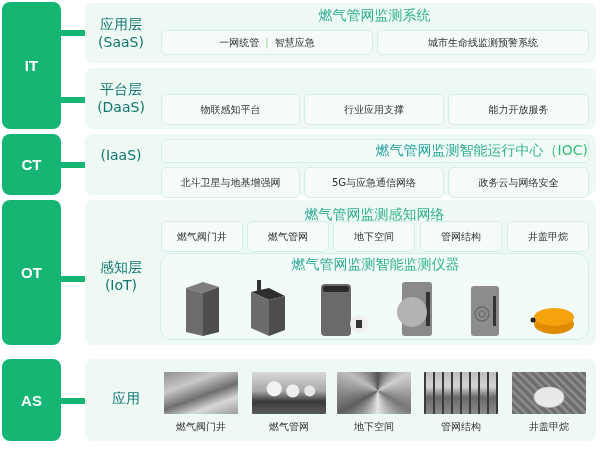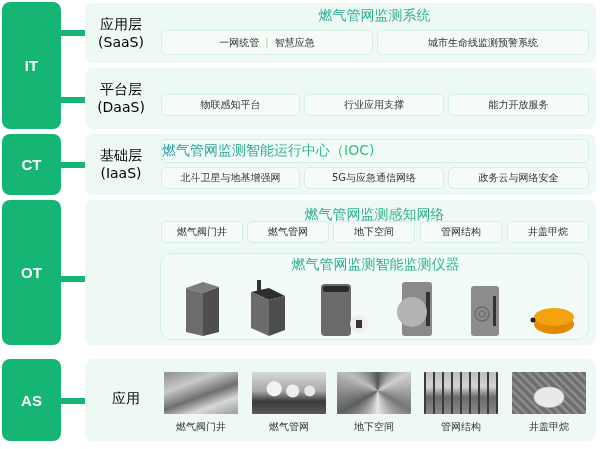--- a/index.html
+++ b/index.html
@@ -14,34 +14,34 @@
       font-family: "Liberation Sans", sans-serif;
     }
     .conn { position: absolute; left: 60px; width: 25px; height: 6px; background: #15b573; }
 
     .panel {
       position: absolute; left: 85px; width: 511px;
       background: #eef9f4; border-radius: 8px;
     }
     .layer-label {
       position: absolute; left: 0; width: 72px;
-      text-align: center; color: #000000; font-size: 14px; line-height: 18px;
+      text-align: center; color: #0f766e; font-size: 14px; line-height: 18px;
     }
     .title {
       position: absolute; text-align: center; font-size: 14px; font-weight: normal;
       background: linear-gradient(90deg, #1b9aa0, #2fbf71);
       -webkit-background-clip: text; background-clip: text; color: transparent;
       white-space: nowrap;
     }
     .title-box {
       position: absolute; border: 1px solid #d3efe3; border-radius: 5px; background: #f3fbf8;
-      display: flex; align-items: center; justify-content: flex-start;
+      display: flex; align-items: center; justify-content: flex-end;
     }
     .cell {
-      position: absolute; height: 22px; border: 1px solid #d3efe3; border-radius: 5px;
+      position: absolute; height: 31px; border: 1px solid #d3efe3; border-radius: 5px;
       background: #f4fbf8; font-size: 10px; color: #333;
       display: flex; align-items: center; justify-content: center; white-space: nowrap;
     }
     .sep { color: #9fd58a; margin: 0 6px; }
 
     .device-box {
       position: absolute; left: 160px; top: 253px; width: 429px; height: 87px;
       border: 1px solid #d3efe3; border-radius: 12px; background: #f2fbf7;
     }
     .dev { position: absolute; }
@@ -93,32 +93,35 @@
     <div>平台层</div>
     <div>(DaaS)</div>
   </div>
 </div>
 <div class="cell" style="left:161px;top:94px;width:139px;">物联感知平台</div>
 <div class="cell" style="left:304px;top:94px;width:140px;">行业应用支撑</div>
 <div class="cell" style="left:448px;top:94px;width:141px;">能力开放服务</div>
 
 <div class="panel" style="top:134px;height:61px;">
   <div class="layer-label" style="top:12px;">
-    <div>基础层</div>
     <div>(IaaS)</div>
   </div>
 </div>
 <div class="title-box" style="left:161px;top:139px;width:428px;height:24px;">
   <span class="title" style="position:static;">燃气管网监测智能运行中心（IOC)</span>
 </div>
 <div class="cell" style="left:161px;top:167px;width:139px;">北斗卫星与地基增强网</div>
 <div class="cell" style="left:304px;top:167px;width:140px;">5G与应急通信网络</div>
 <div class="cell" style="left:448px;top:167px;width:141px;border-radius:6px;">政务云与网络安全</div>
 
 <div class="panel" style="top:200px;height:145px;">
+  <div class="layer-label" style="top:58px;">
+    <div>感知层</div>
+    <div>(IoT)</div>
+  </div>
   <div class="title" style="left:75px;width:429px;top:6px;">燃气管网监测感知网络</div>
 </div>
 <div class="cell" style="left:161px;top:221px;width:82px;">燃气阀门井</div>
 <div class="cell" style="left:247px;top:221px;width:82px;">燃气管网</div>
 <div class="cell" style="left:333px;top:221px;width:82px;">地下空间</div>
 <div class="cell" style="left:420px;top:221px;width:82px;">管网结构</div>
 <div class="cell" style="left:507px;top:221px;width:82px;">井盖甲烷</div>
 
 <div class="device-box">
   <div class="title" style="left:0;width:429px;top:2px;">燃气管网监测智能监测仪器</div>

